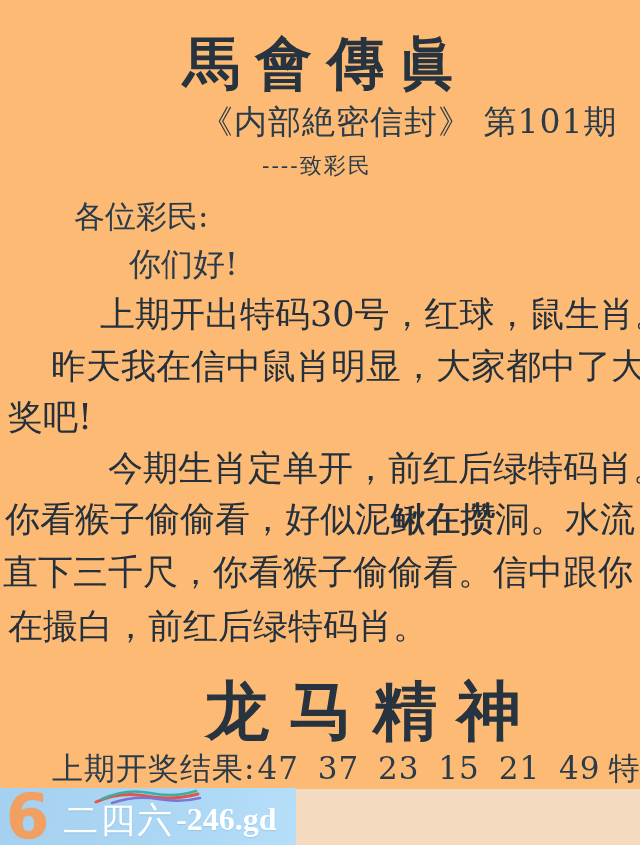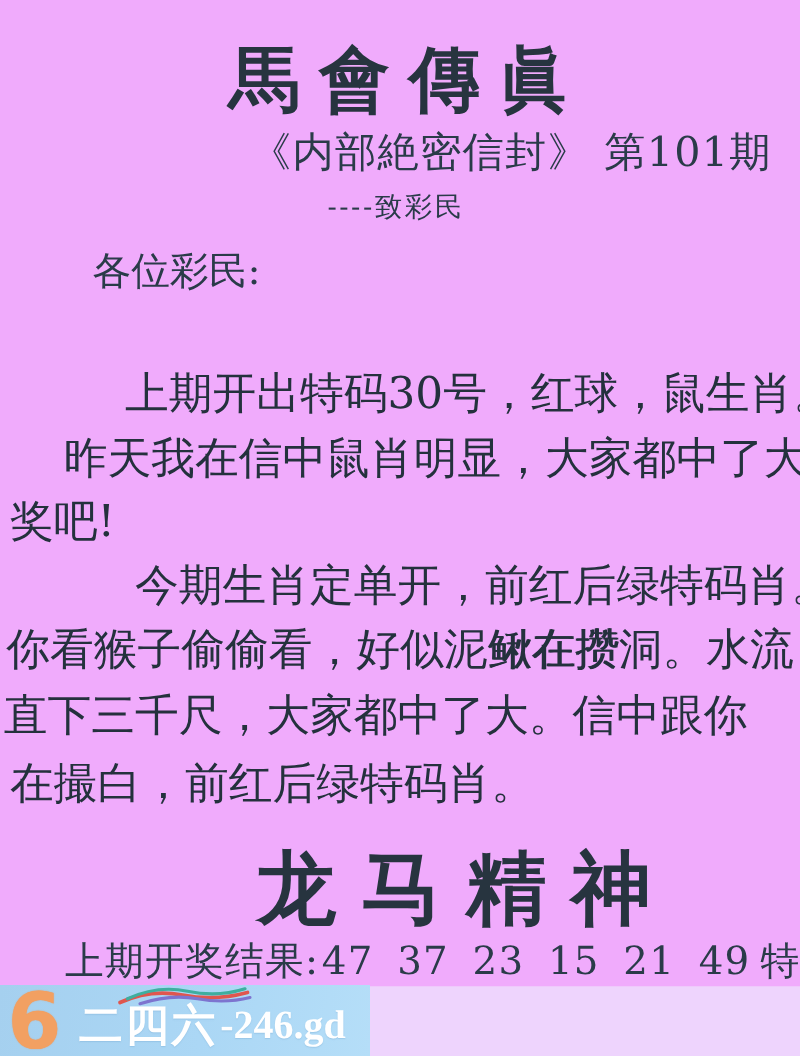--- a/index.html
+++ b/index.html
@@ -1,19 +1,19 @@
 <!DOCTYPE html>
 <html><head>
 <meta charset="utf-8">
 <style>
   html,body{margin:0;padding:0;background:#ffffff;}
   .page{
     position:relative;
     width:640px;height:845px;
-    background:#f0abfc;
+    background:#fdba74;
     overflow:hidden;
     font-family:"DejaVu Serif","Liberation Serif",serif;
     color:#2a3b49;
   }
   
   .title{
     position:absolute;top:26px;left:183px;
     font-size:57px;font-weight:bold;letter-spacing:15px;
     white-space:nowrap;color:#27343f;
   }
@@ -61,21 +61,21 @@
     background:linear-gradient(100deg,#a5d0ef 0%,#abd7f5 55%,#b5def8 100%);
     display:flex;align-items:center;
   }
   .logo-digit{
     font-family:"DejaVu Sans","Liberation Sans",sans-serif;
     font-weight:bold;font-size:62px;line-height:57px;
     color:#f2a062;margin-left:6px;
     text-shadow:0 0 1px #ef9352;
   }
   .brand{
-    font-size:35px;font-weight:bold;color:#ffffff;
+    font-size:35px;font-weight:normal;color:#ffffff;
     margin-left:14px;margin-top:8px;
     font-family:"DejaVu Serif","Liberation Serif",serif;
     white-space:nowrap;letter-spacing:2px;
     text-shadow:0 1px 1px rgba(120,170,210,0.4);
   }
   .domain{
     font-size:32px;font-weight:bold;color:#ffffff;
     font-family:Liberation Serif, serif;
     margin-left:2px;margin-top:6px;white-space:nowrap;
     text-shadow:0 1px 1px rgba(120,170,210,0.4);
@@ -87,27 +87,28 @@
 </head>
 <body>
 
 <div class="page">
 
   <div class="title">馬會傳眞</div>
   <div class="subtitle">《内部絶密信封》 第101期</div>
   <div class="dedication">----致彩民</div>
 
   <div class="salutation">各位彩民:</div>
+  <div class="greeting">你们好!</div>
 
   <div class="bline l1">上期开出特码30号，红球，鼠生肖。</div>
   <div class="bline l2">昨天我在信中鼠肖明显，大家都中了大</div>
   <div class="bline l3">奖吧!</div>
   <div class="bline l4">今期生肖定单开，前红后绿特码肖。</div>
   <div class="bline l5"><span>你看猴子偷偷看，好似泥</span><span class="emph">鳅在攒</span><span>洞。水流</span></div>
-  <div class="bline l6">直下三千尺，大家都中了大。信中跟你</div>
+  <div class="bline l6">直下三千尺，你看猴子偷偷看。信中跟你</div>
   <div class="bline l7">在撮白，前红后绿特码肖。</div>
 
   <div class="slogan">龙马精神</div>
 
   <div class="results"><span>上期开奖结果:</span><span class="nums">47 37 23 15 21 49</span><span class="special">特</span></div>
 
   <div class="footer-strip"></div>
   <div class="footer-bar">
     <span class="logo-digit">6</span>
     <svg class="ribbon" width="110" height="16" viewBox="0 0 110 16">

